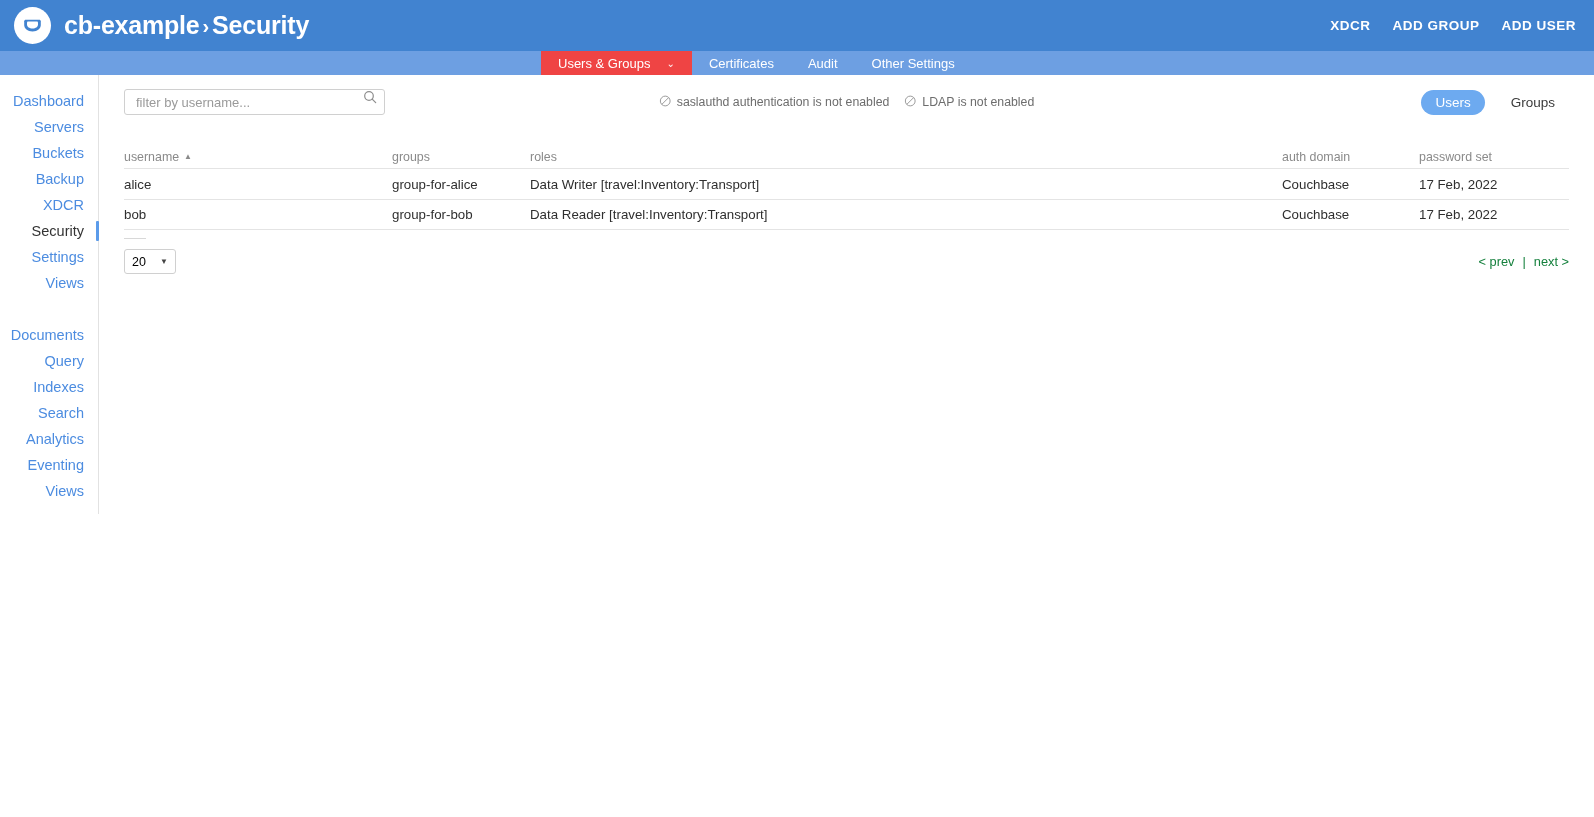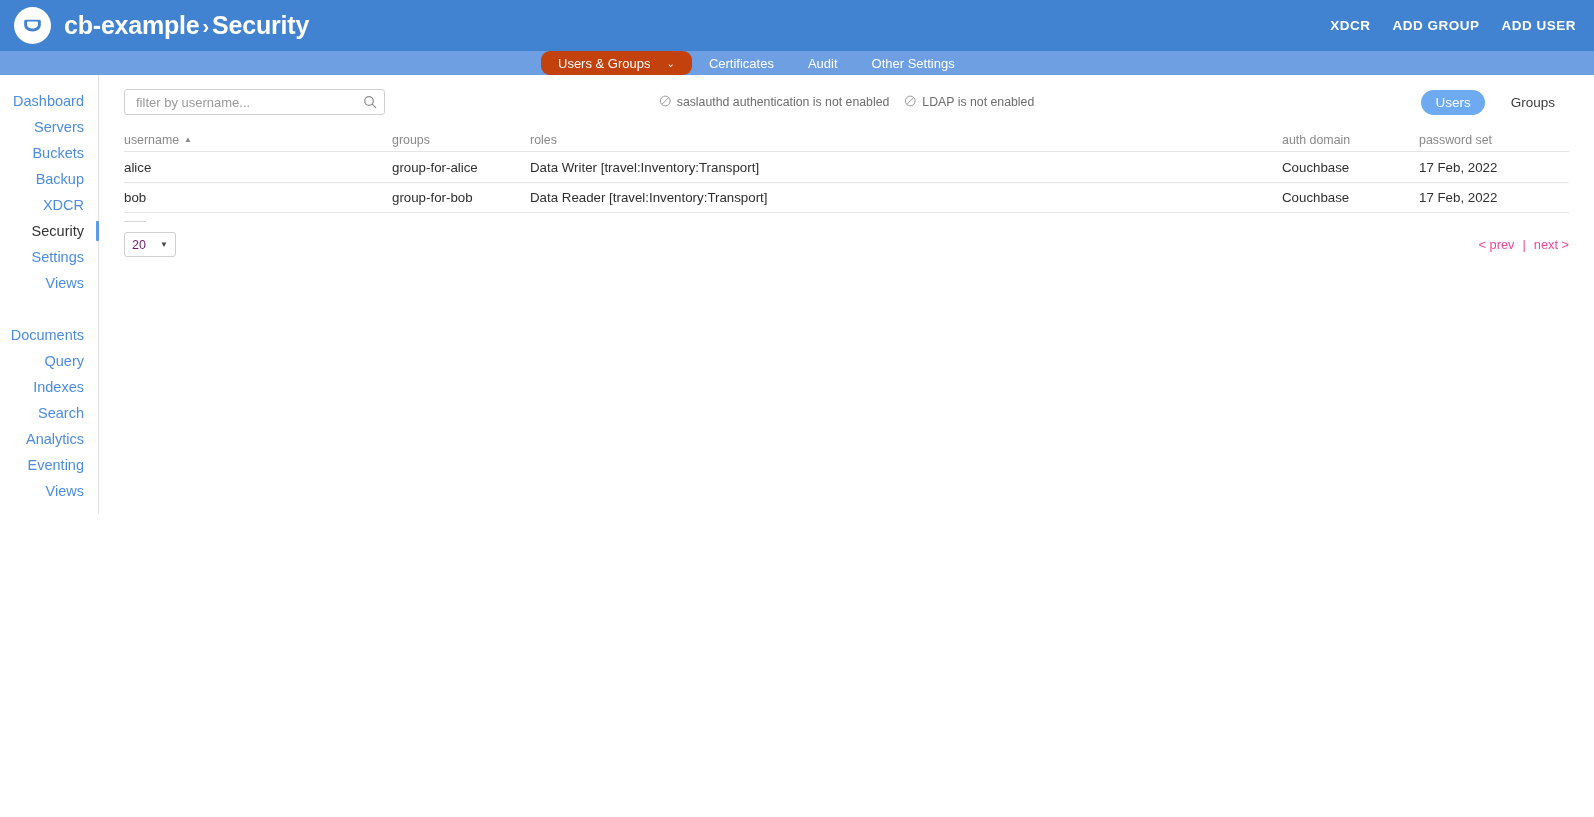--- a/index.html
+++ b/index.html
@@ -68,21 +68,21 @@
   }
   .subnav-tab {
     color: #ffffff;
     font-size: 13px;
     display: flex;
     align-items: center;
     padding: 0 17px;
     cursor: pointer;
     white-space: nowrap;
   }
-  .subnav-tab.active { background: #c2410c; border-radius: 9px; }
+  .subnav-tab.active { background: #ef4444; }
   .subnav-tab .tchev {
     font-size: 10px;
     margin-left: 16px;
     opacity: 0.95;
   }
 
   
   .body-wrap {
     display: flex;
     height: 742px;
@@ -137,21 +137,20 @@
     align-items: center;
     height: 28px;
     position: relative;
   }
   .filter-box {
     width: 261px; height: 26px;
     border: 1px solid #d0d0d0;
     border-radius: 3px;
     background: #fff;
     display: flex;
-    align-items: center;
     padding: 0 7px 0 9px;
     flex: none;
   }
   .filter-box input {
     border: none; outline: none;
     flex: 1;
     font-family: "Liberation Sans", sans-serif;
     font-size: 13px;
     color: #333;
     background: transparent;
@@ -191,21 +190,21 @@
     color: #3b3b3b;
     cursor: pointer;
     white-space: nowrap;
   }
   .seg-btn.active {
     background: #6daaf0;
     color: #ffffff;
   }
 
   
-  .tbl { margin-top: 13px; }
+  .tbl { margin-top: 30px; }
   .trow {
     display: flex;
     align-items: center;
   }
   .thead {
     height: 22px;
     color: #8a8a8a;
     font-size: 12.4px;
   }
   .thead .cell { display: flex; align-items: center; }
@@ -243,32 +242,32 @@
   .page-size {
     width: 52px; height: 25px;
     border: 1px solid #d0d0d0;
     border-radius: 3px;
     background: #fff;
     display: flex;
     align-items: center;
     padding: 0 7px;
     cursor: pointer;
   }
-  .page-size .ps-val { font-size: 12.5px; color: #701a75; text-align: right; }
+  .page-size .ps-val { font-size: 12.5px; color: #000000; text-align: right; }
   .page-size .ps-caret {
     margin-left: auto;
     font-size: 8px;
     color: #444;
   }
   .pager-links {
     margin-left: auto;
     display: flex;
     align-items: center;
     gap: 8px;
-    color: #ec4899;
+    color: #15803d;
     font-size: 12.8px;
   }
   .pager-links span { cursor: pointer; white-space: nowrap; }
   .pager-links .sep { cursor: default; }
 </style>
 </head>
 <body>
 
 <div class="header">
   <div class="logo">

